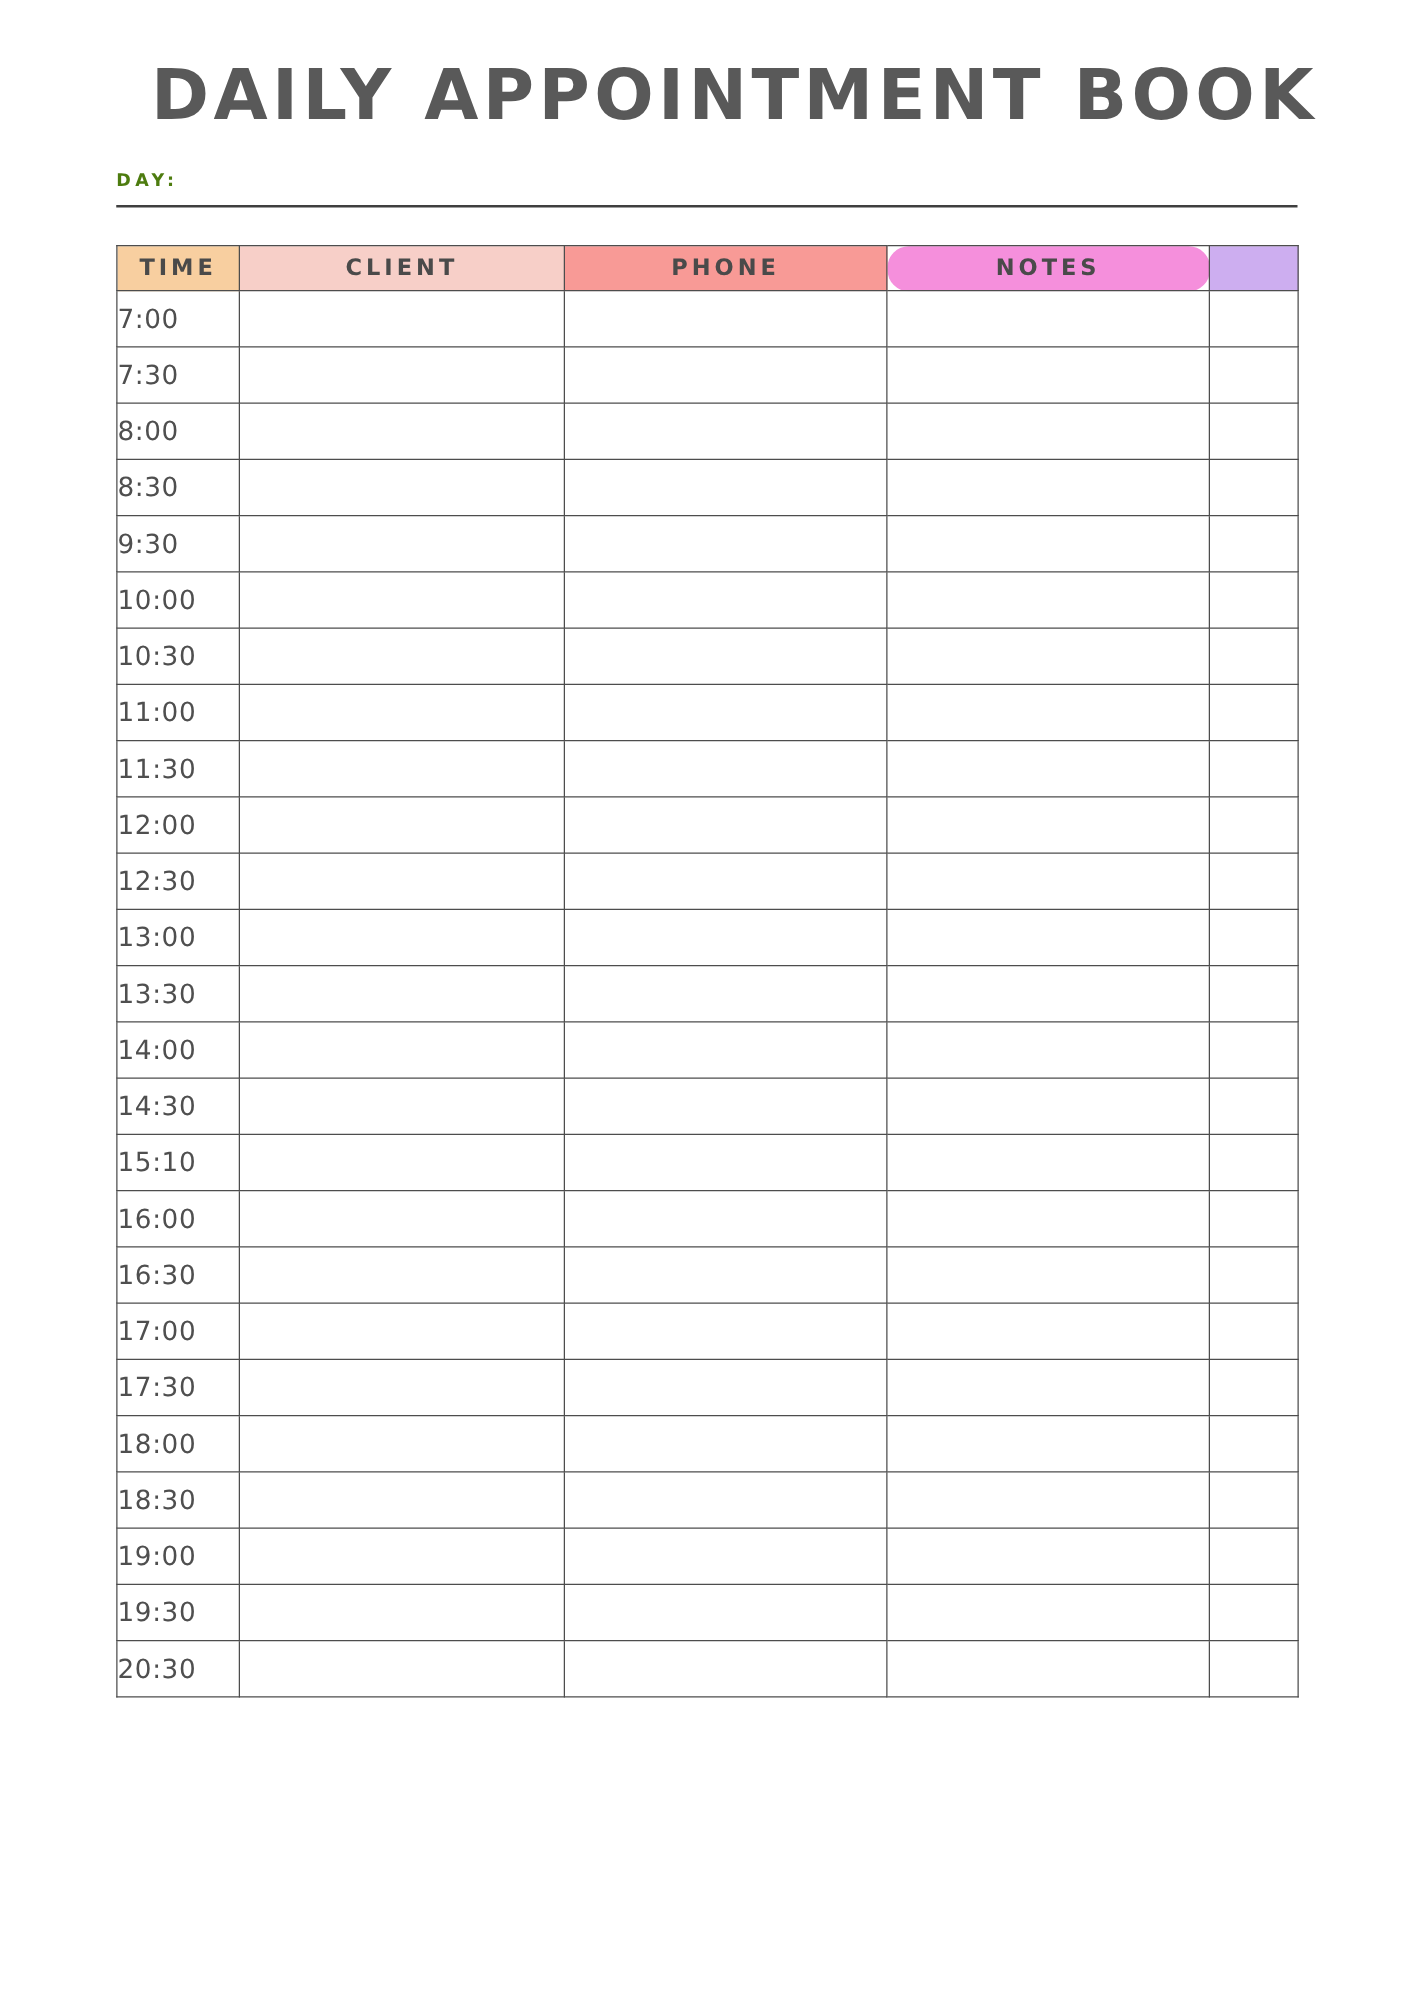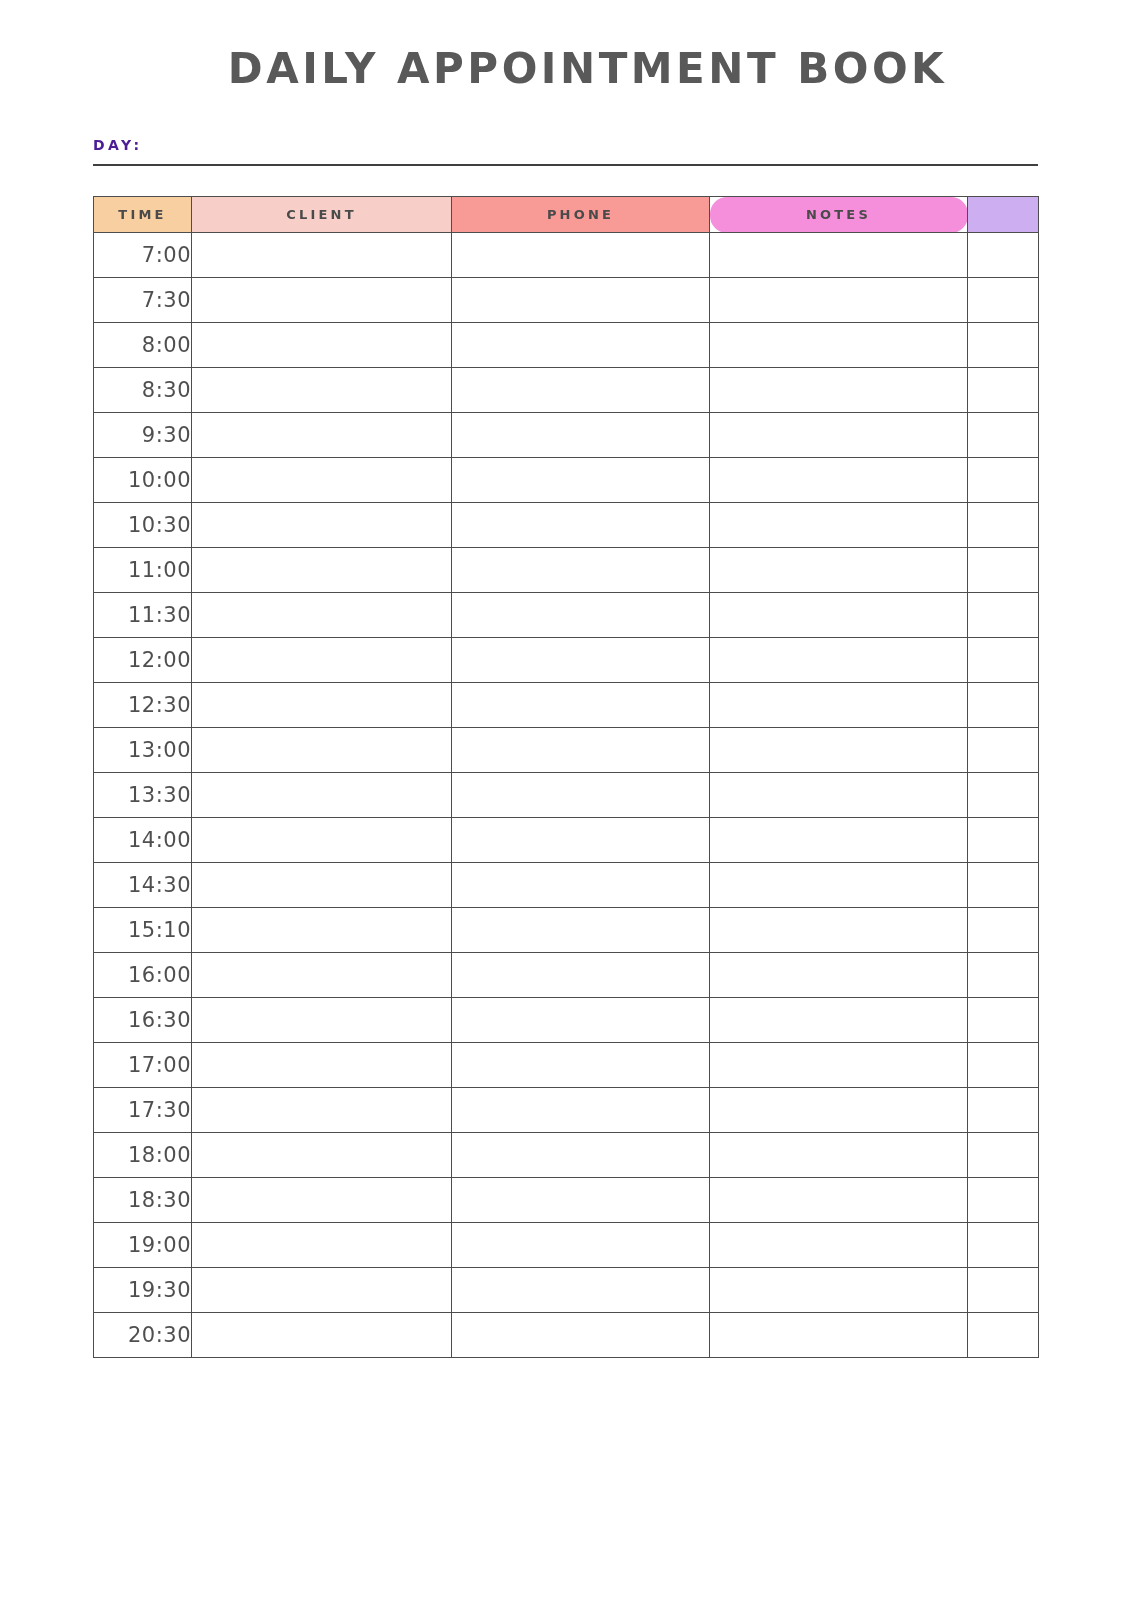--- a/index.html
+++ b/index.html
@@ -20,41 +20,41 @@
     width: 1131px;
     height: 1600px;
     padding: 0;
   }
   .title {
     position: absolute;
     left: 0;
     right: 0;
     top: 44px;
     text-align: center;
-    font-size: 42px;
+    font-size: 56px;
     font-weight: bold;
     letter-spacing: 3.5px;
     color: #595959;
     font-family: "DejaVu Sans", sans-serif;
     white-space: nowrap;
     margin-left: 44px;
   }
   .day-row {
     position: absolute;
     left: 93px;
     right: 93px;
     top: 136px;
     height: 30px;
     border-bottom: 2px solid #3f3f3f;
   }
   .day-label {
     font-size: 14px;
     font-weight: bold;
     letter-spacing: 3.5px;
-    color: #4c1d95;
+    color: #4d7c0f;
     font-family: "DejaVu Sans", sans-serif;
   }
   .table-wrap {
     position: absolute;
     left: 93px;
     top: 196px;
     width: 945px;
   }
   table.sheet {
     width: 945px;
@@ -63,40 +63,40 @@
   }
   table.sheet col.c-time  { width: 98px; }
   table.sheet col.c-client{ width: 260px; }
   table.sheet col.c-phone { width: 258px; }
   table.sheet col.c-notes { width: 258px; }
   table.sheet col.c-extra { width: 71px; }
 
   table.sheet th {
     height: 36px;
     border: 1.5px solid #4d4d4d;
-    font-size: 13px;
+    font-size: 18px;
     font-weight: bold;
     letter-spacing: 3.2px;
     color: #4a4a4a;
     font-family: "DejaVu Sans", sans-serif;
     padding: 0;
     text-align: center;
     vertical-align: middle;
   }
   table.sheet td {
     height: 45px;
     border: 1.5px solid #4d4d4d;
     padding: 0;
     font-size: 21px;
     color: #4f4f4f;
     font-family: "DejaVu Sans", sans-serif;
     vertical-align: middle;
   }
   td.time-cell {
-    text-align: right;
+    text-align: left;
     letter-spacing: 0.5px;
   }
   td.blank-cell { background: #ffffff; }
 </style>
 </head>
 <body>
 
 <div class="page">
 
   <div class="title">DAILY APPOINTMENT BOOK</div>

